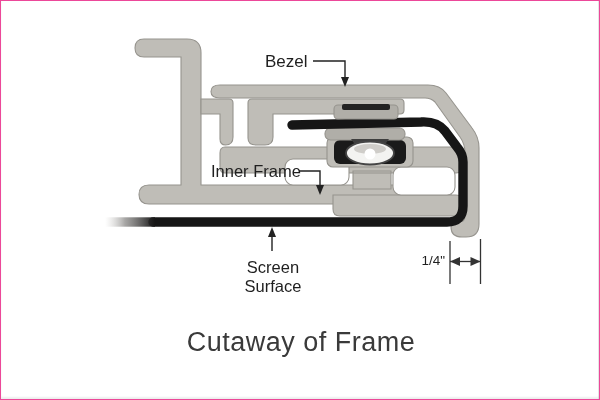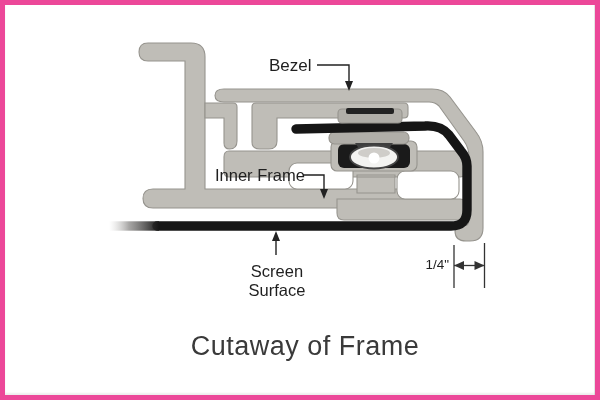--- a/index.html
+++ b/index.html
@@ -1,18 +1,18 @@
 <!DOCTYPE html>
 <html><head>
 <meta charset="utf-8">
 <style>
   html,body{margin:0;padding:0;background:#ffffff;}
   .stage{
     position:relative;width:600px;height:400px;background:#ffffff;overflow:hidden;
-    border:5px solid #ec4899;
+    border:1px solid #ec4899;
     box-shadow:inset 0 -2px 2px rgba(0,0,0,0.07), inset -1px 0 0 #e9e9e9;
     box-sizing:border-box;
     font-family:"Liberation Sans", sans-serif;
     padding-left:24px;
   }
   svg{position:absolute;left:0;top:0;display:block;}
   .label-text{font-family:"Liberation Sans", sans-serif;fill:#1f1f1f;}
   .title-text{font-family:"Liberation Sans", sans-serif;fill:#3a3a3a;letter-spacing:0.5px;}
   .leader{stroke:#222222;stroke-width:1.4;fill:none;}
   .dim{stroke:#333333;stroke-width:1.3;fill:none;}

